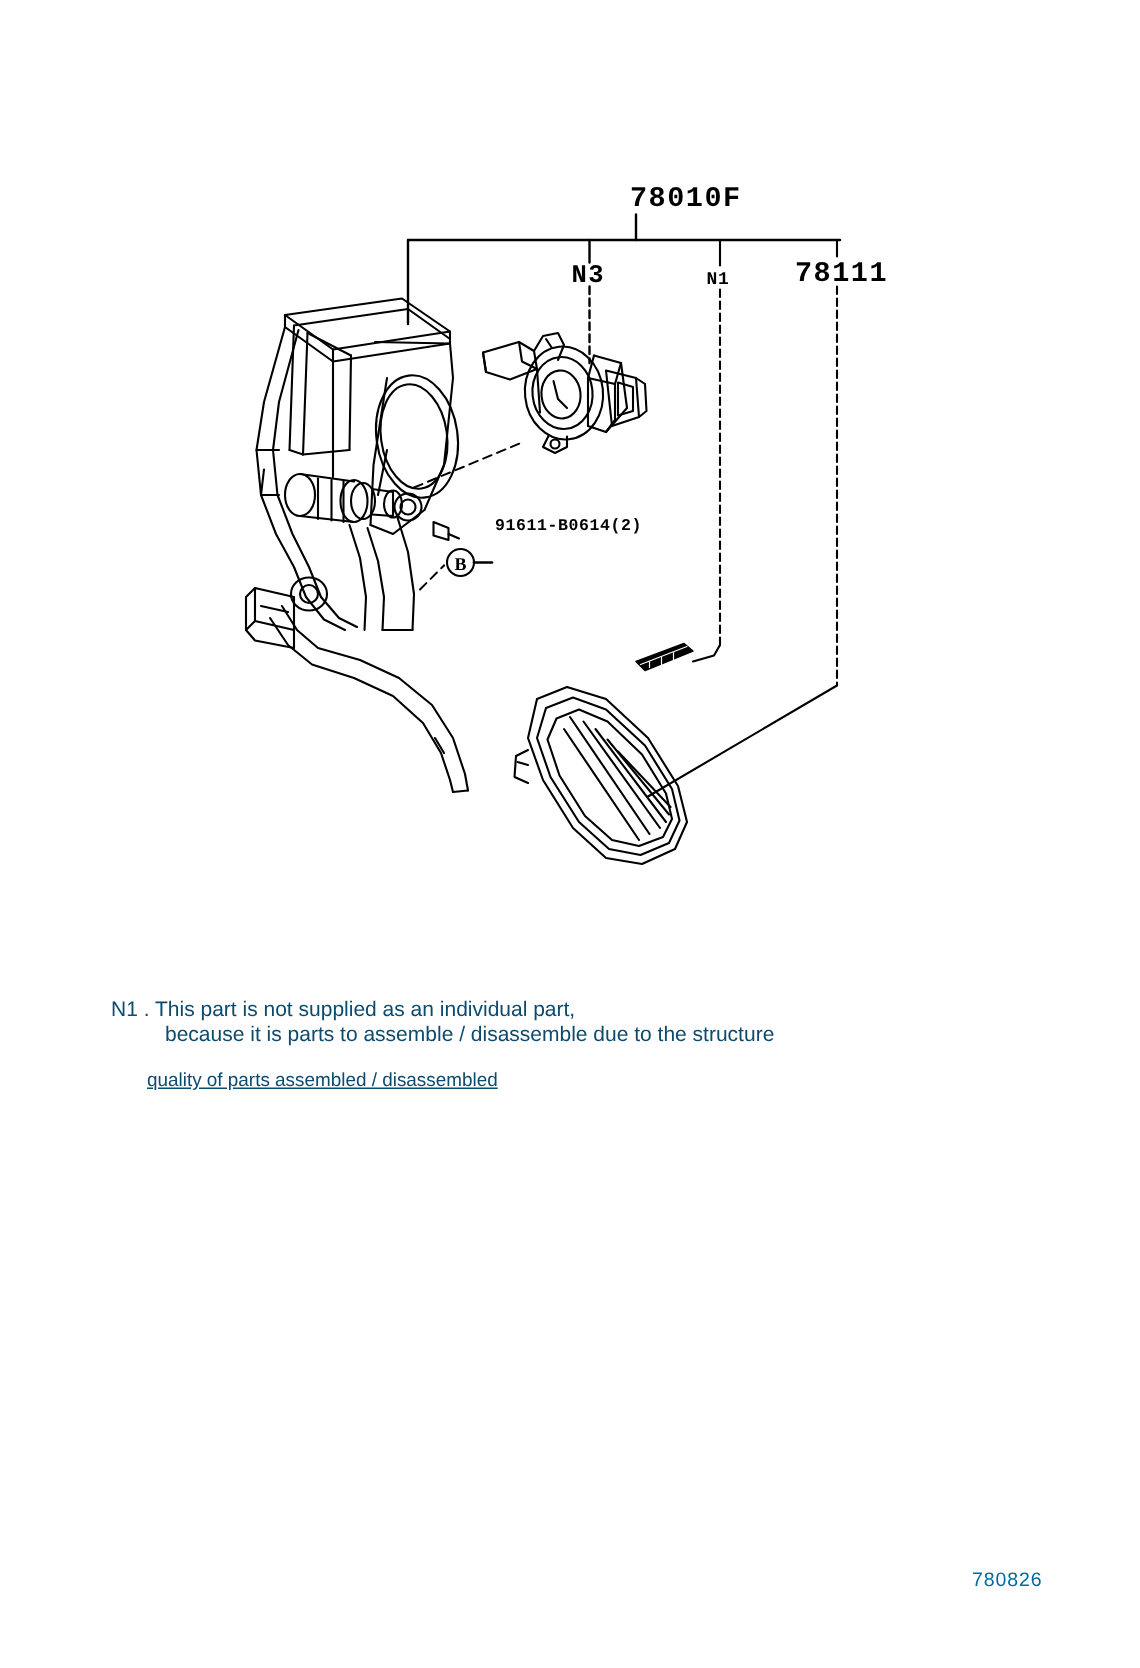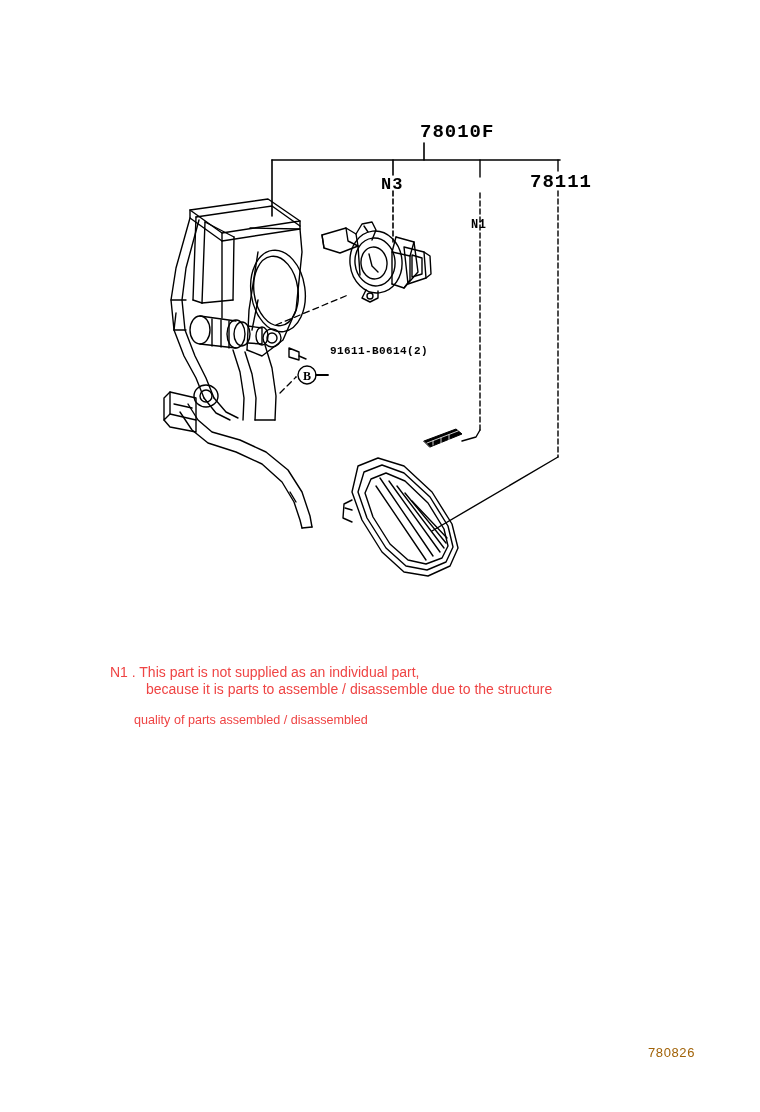--- a/index.html
+++ b/index.html
@@ -37,36 +37,35 @@
     top: 664px;
     width: 630px;
   }
   .note-block {
     margin-bottom: 14px;
   }
   .note-line {
     font-family: "Liberation Sans", sans-serif;
     font-size: 13.5px;
     line-height: 17px;
-    color: #ef4444;
+    color: #0c4a6e;
     white-space: pre;
-    margin-left: 36px;
   }
   .note-n1-l1 { font-size: 14px; }
   .note-n1-l2 { font-size: 14px; padding-left: 36px; }
   .note-n3-l1 { font-size: 12.6px; }
-  .note-n3-l2 { font-size: 12.6px; padding-left: 24px; }
+  .note-n3-l2 { font-size: 12.6px; padding-left: 24px; text-decoration: underline; }
   .page-code {
     position: absolute;
     left: 648px;
     top: 1045px;
     font-family: "Liberation Sans", sans-serif;
     font-size: 13px;
     letter-spacing: 0.6px;
-    color: #a16207;
+    color: #0369a1;
   }
   .lbl {
     position: absolute;
     font-family: "Liberation Mono", monospace;
     font-weight: bold;
     color: #000000;
     white-space: pre;
   }
   #label-78010F {
     left: 388px;
@@ -86,21 +85,20 @@
     left: 381px;
     top: 175px;
     font-size: 17px;
     letter-spacing: 1px;
   }
   #label-N1 {
     left: 471px;
     top: 179px;
     font-size: 12px;
     letter-spacing: 0.5px;
-    margin-top: 39px;
   }
   #label-bolt {
     left: 330px;
     top: 345px;
     font-size: 11px;
     letter-spacing: 0.4px;
   }
 </style>
 </head>
 <body>

